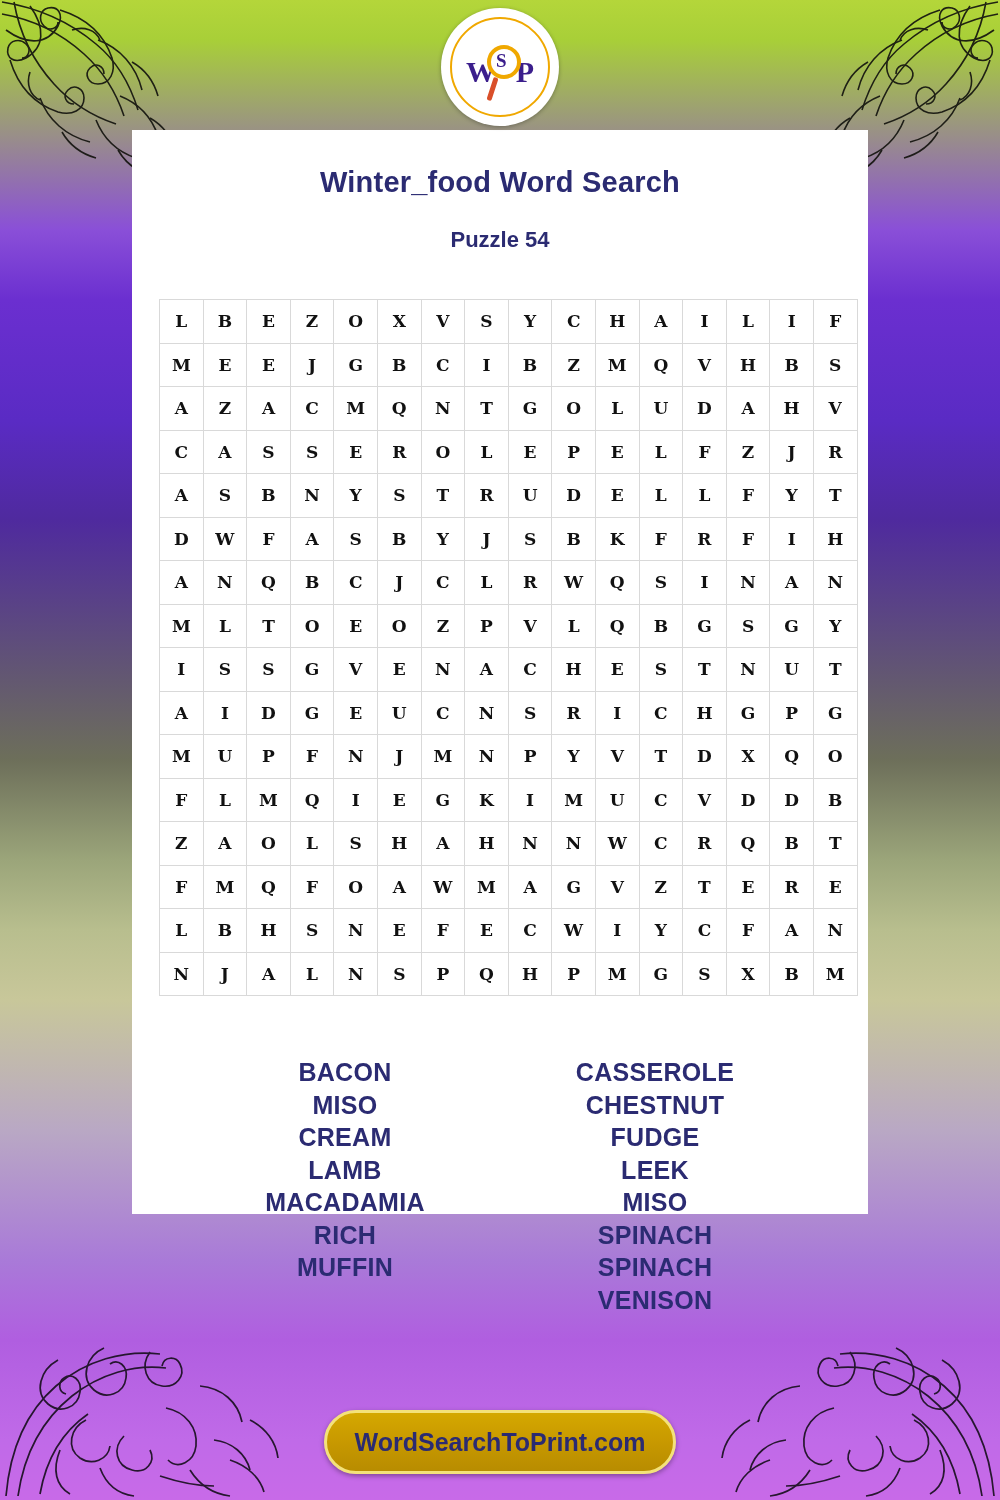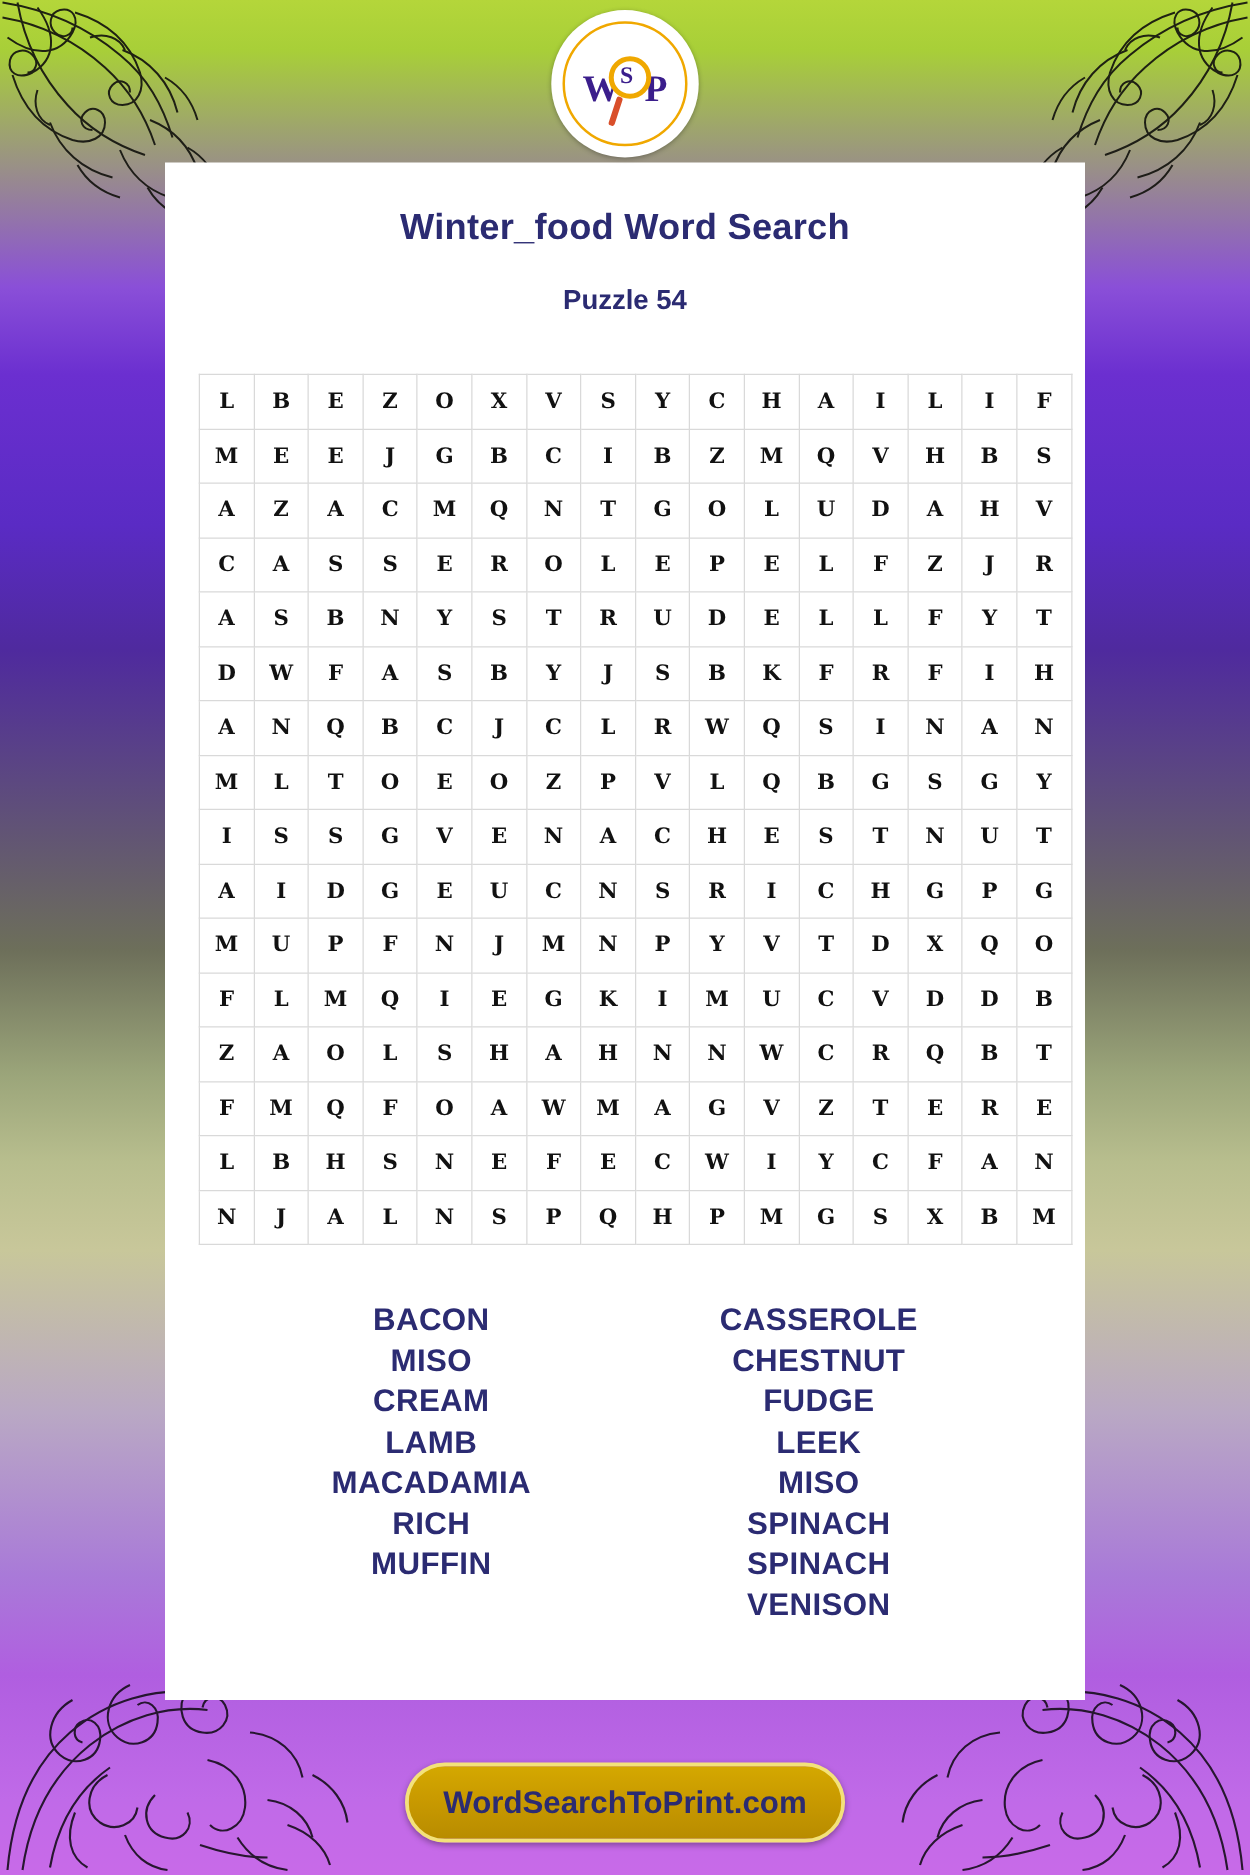--- a/index.html
+++ b/index.html
@@ -48,21 +48,21 @@
   .corner.tr { top: 0; right: 0; transform: scaleX(-1); }
   .corner.bl { bottom: 0; left: 0; width: 290px; height: 200px; }
   .corner.br { bottom: 0; right: 0; width: 290px; height: 200px; transform: scaleX(-1); }
 
   
   #sheet {
     position: absolute;
     left: 132px;
     top: 130px;
     width: 736px;
-    height: 1230px;
+    height: 1084px;
     background: #ffffff;
   }
 
   #logo-badge {
     position: absolute;
     left: 50%;
     top: 8px;
     transform: translateX(-50%);
     width: 118px;
     height: 118px;
@@ -152,21 +152,21 @@
     text-align: center;
     vertical-align: middle;
     font-family: "DejaVu Serif", serif;
     font-size: 17px;
     font-weight: bold;
     color: #111111;
     padding: 0;
   }
 
   #words {
-    margin-top: 44px;
+    margin-top: 60px;
     display: flex;
     justify-content: center;
     gap: 0px;
   }
   .word-col {
     width: 310px;
     text-align: center;
   }
   .word {
     font-size: 25px;

